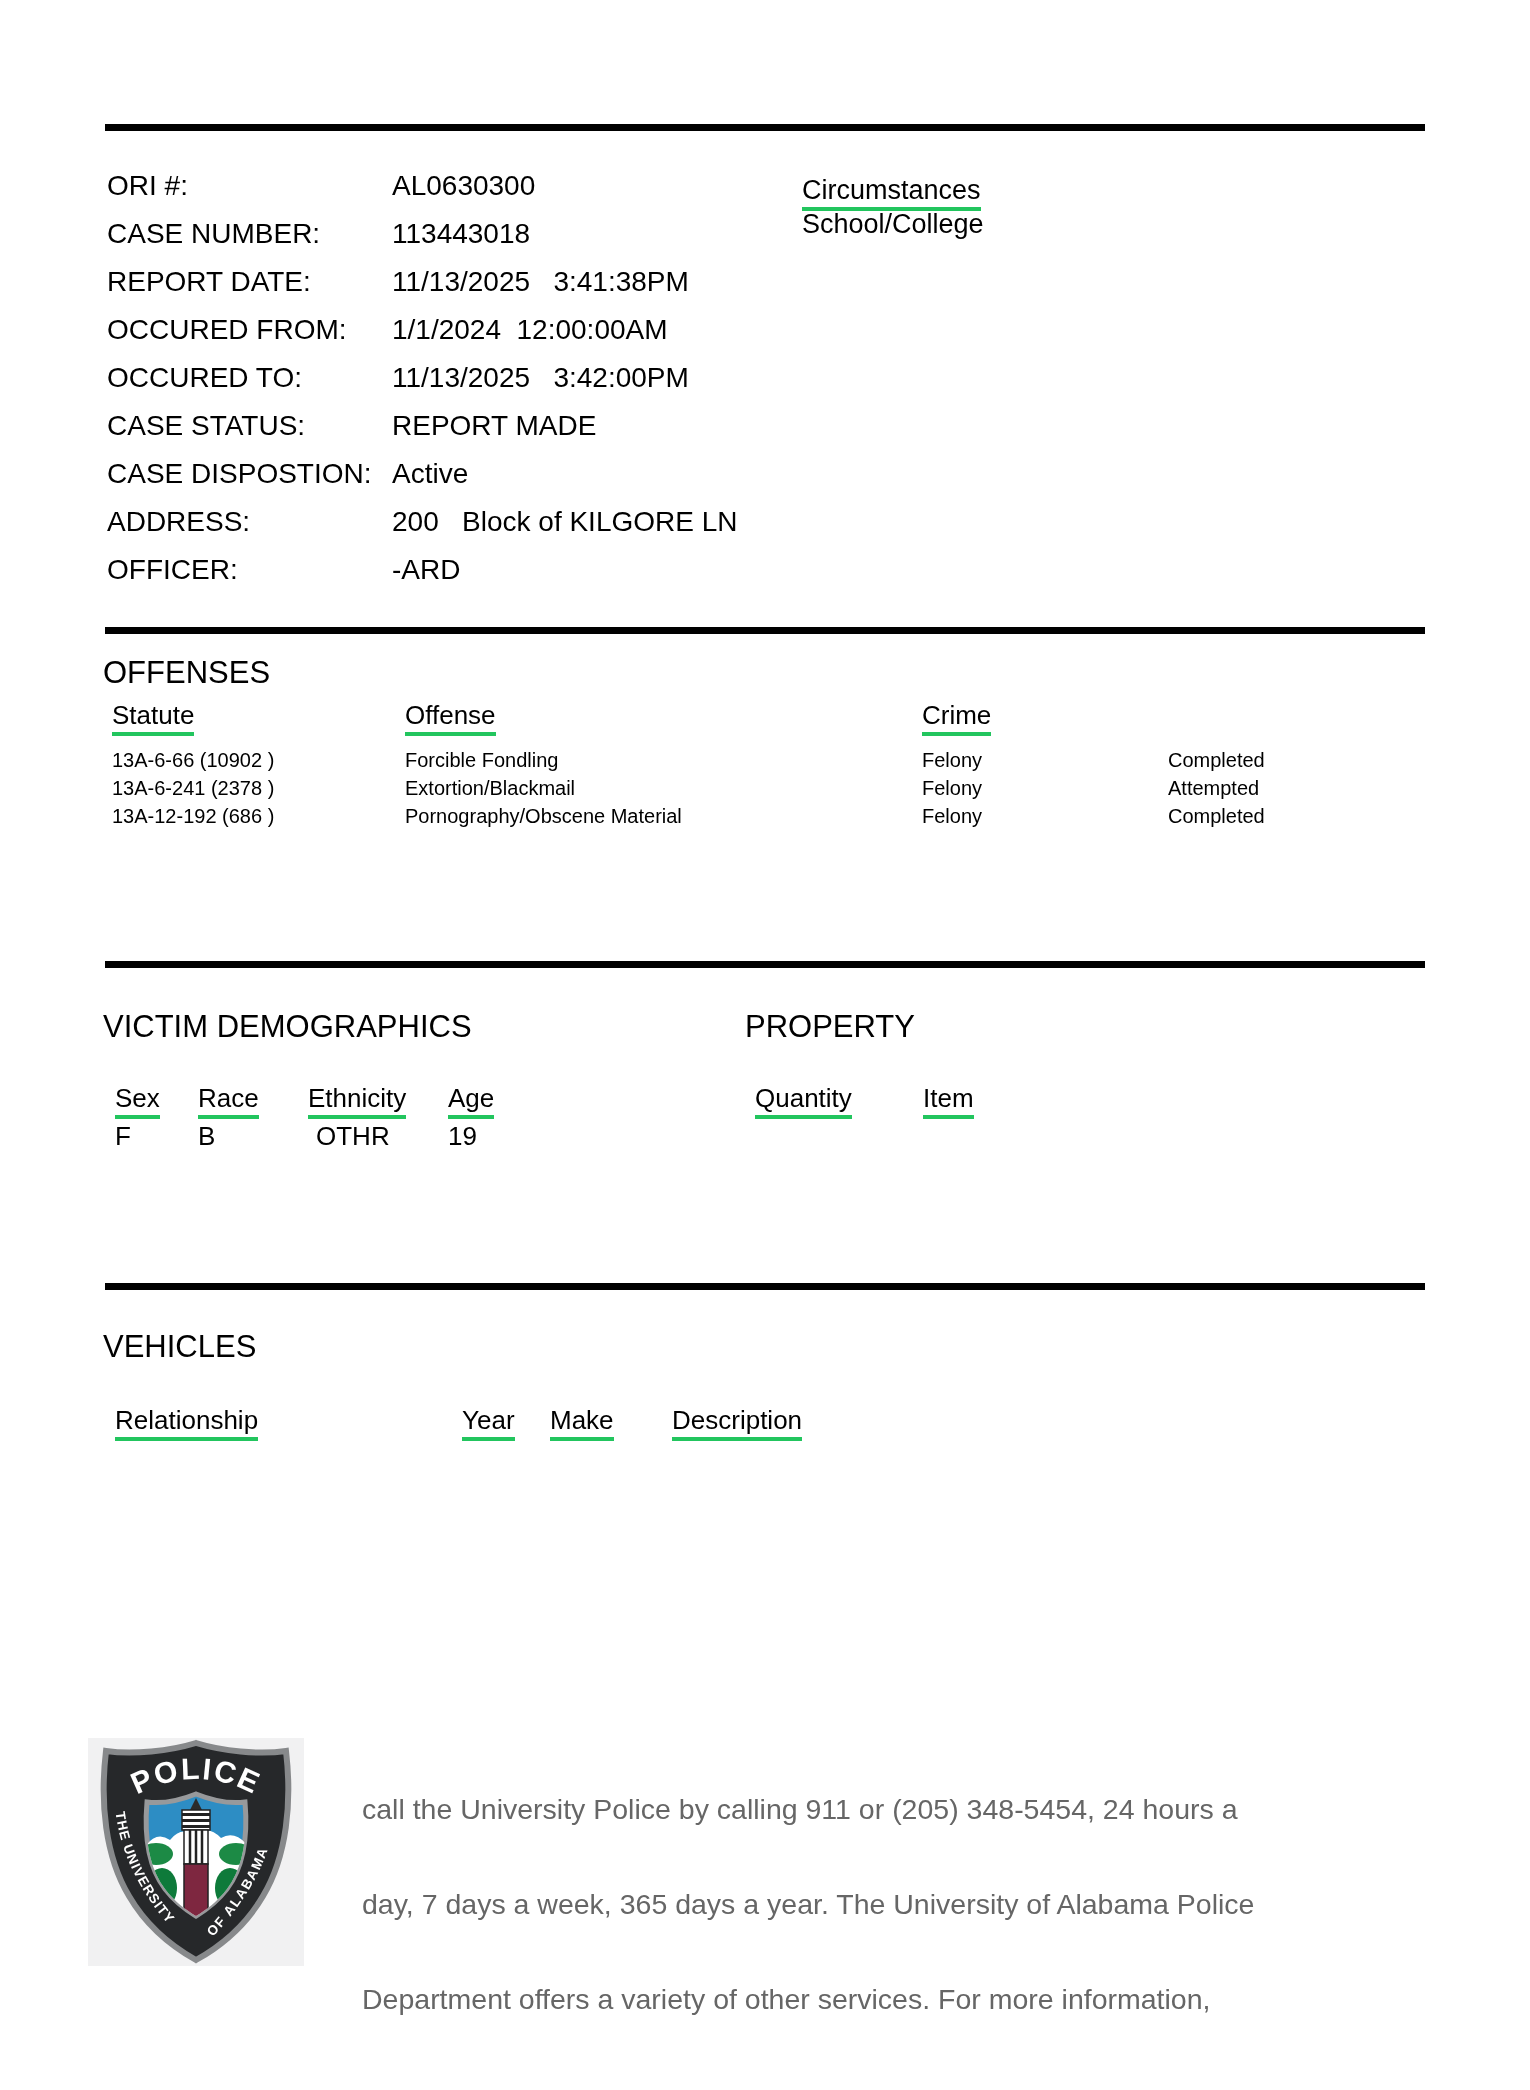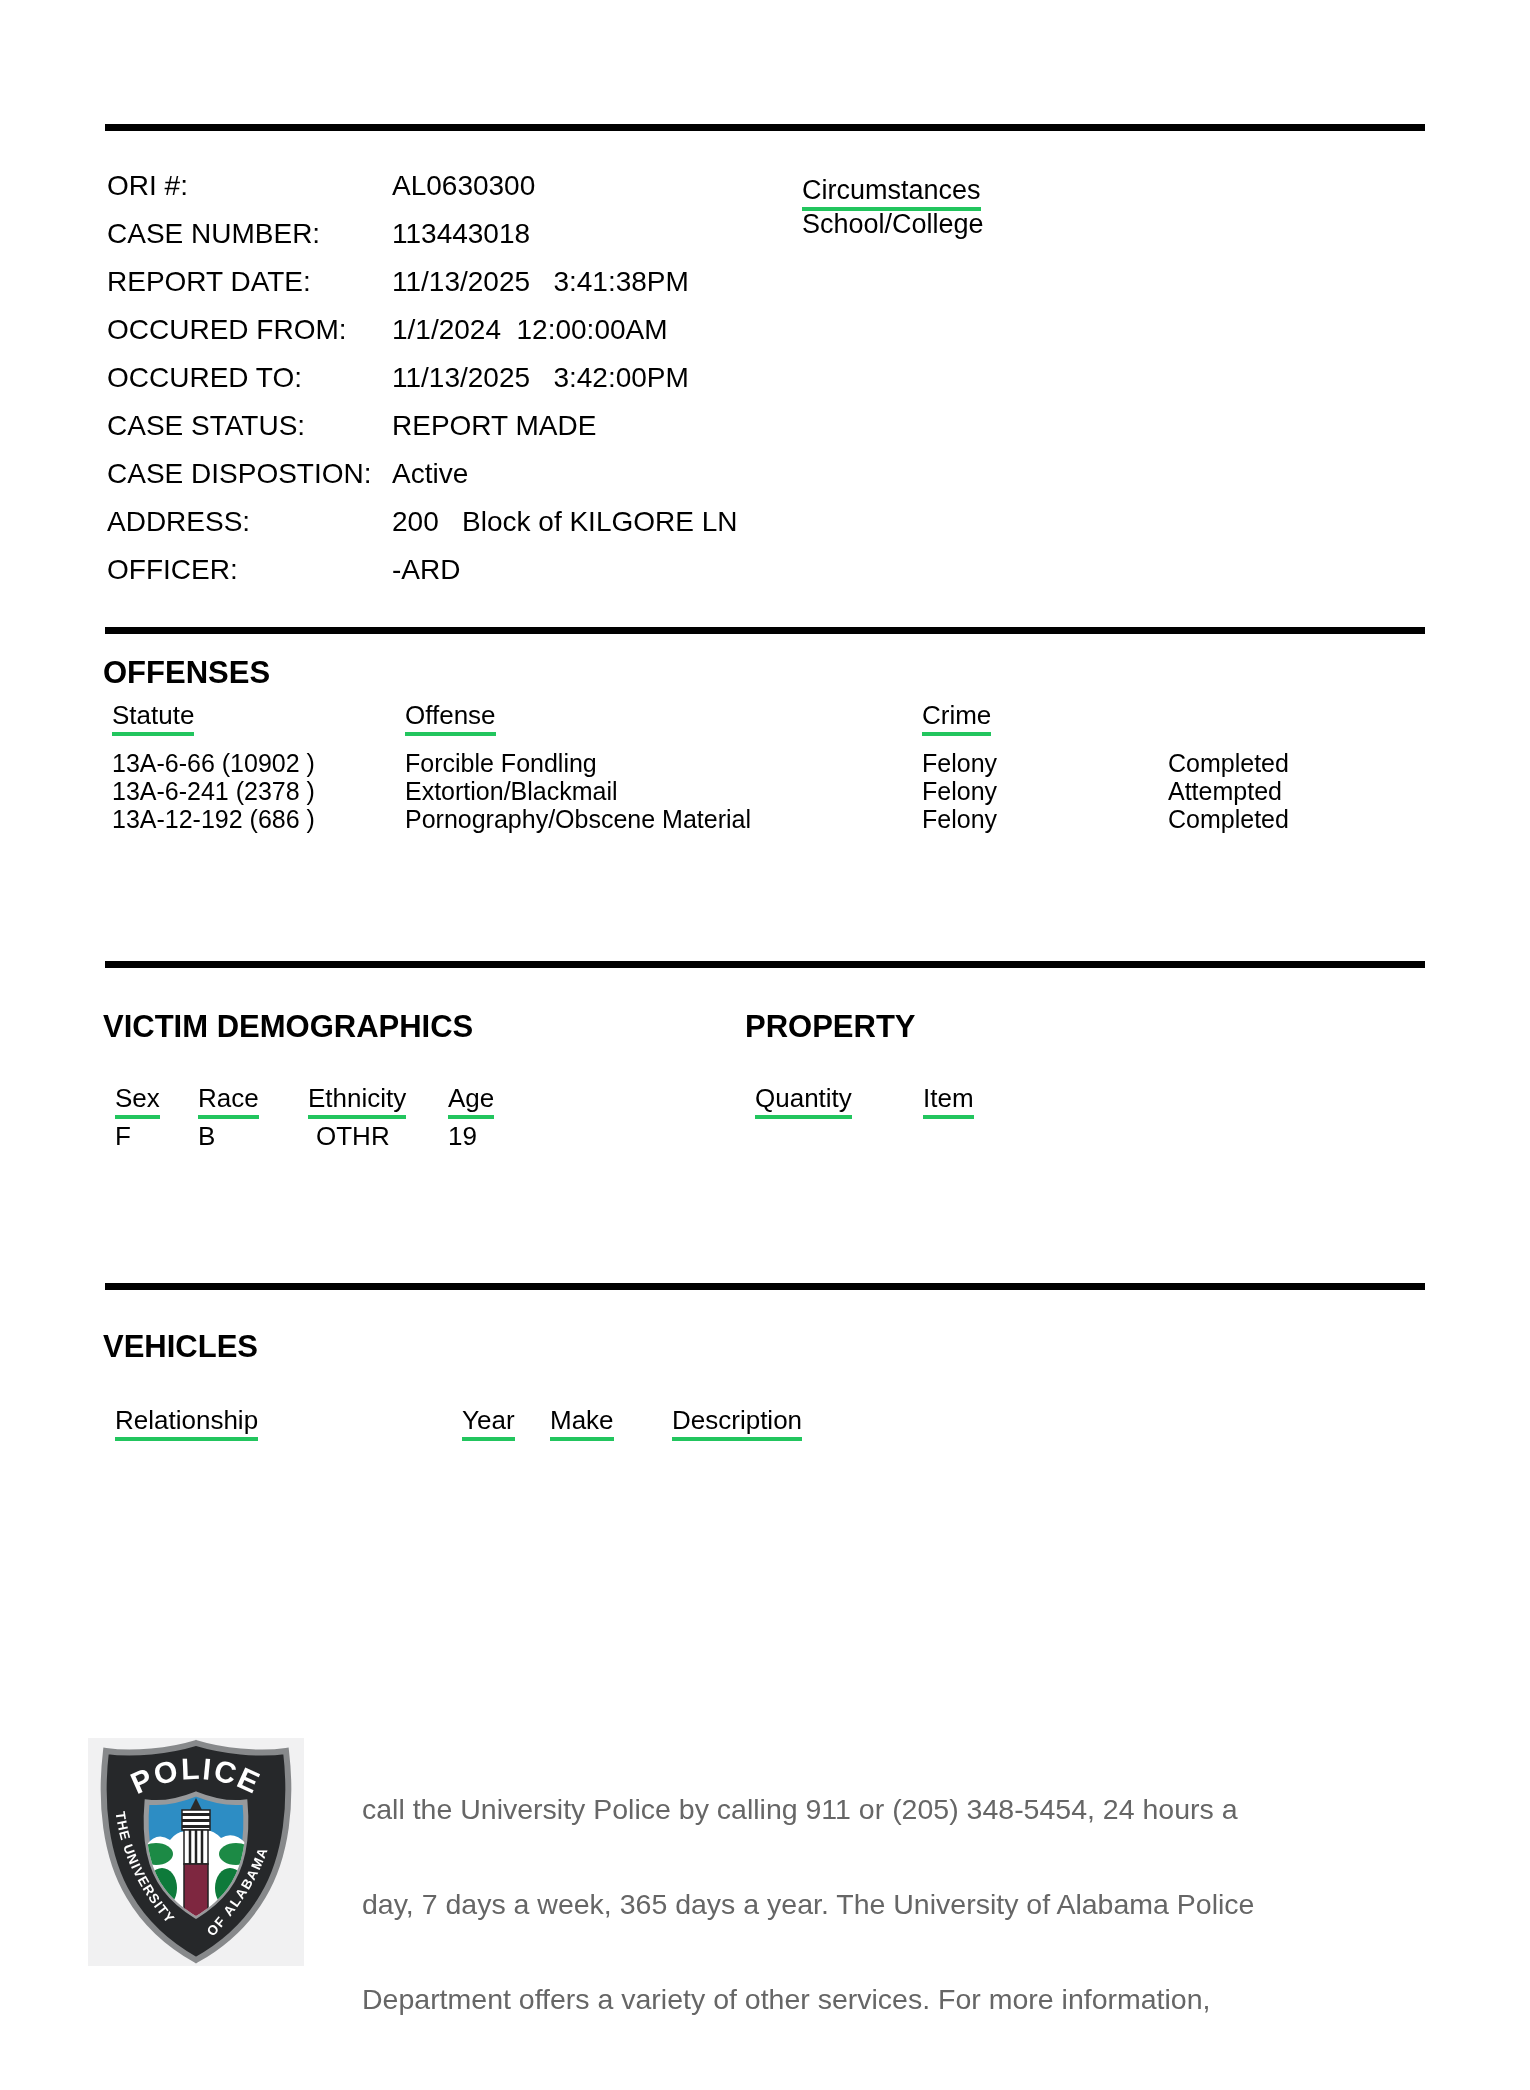--- a/index.html
+++ b/index.html
@@ -14,23 +14,23 @@
   .rule1 { top:124px; } .rule2 { top:627px; } .rule3 { top:961px; } .rule4 { top:1283px; }
 
   .lbl, .val { font-size:28px; }
   .lbl { left:107px; }
   .val { left:392px; }
 
   .uhead { display:inline-block; border-bottom:4px solid #22c55e; padding-bottom:2px; }
   .circ-h { left:802px; top:175px; font-size:27px; }
   .circ-v { left:802px; top:209px; font-size:27px; }
 
-  .section-h { font-size:31px;font-weight:bold; }
+  .section-h { font-size:31px; }
   .colhead { font-size:26px; }
-  .cell { font-size:25px; }
+  .cell { font-size:20px; }
   .vcell { font-size:26px; }
 
   .footer {
     position:absolute; left:362px; top:1730px; width:960px;
     font-size:28.5px; line-height:31.8px; color:#666666; white-space:pre-wrap;
   }
   .footer .line { white-space:pre; }
   .badge-wrap { position:absolute; left:88px; top:1738px; width:216px; height:228px; }
 </style>
 </head>

